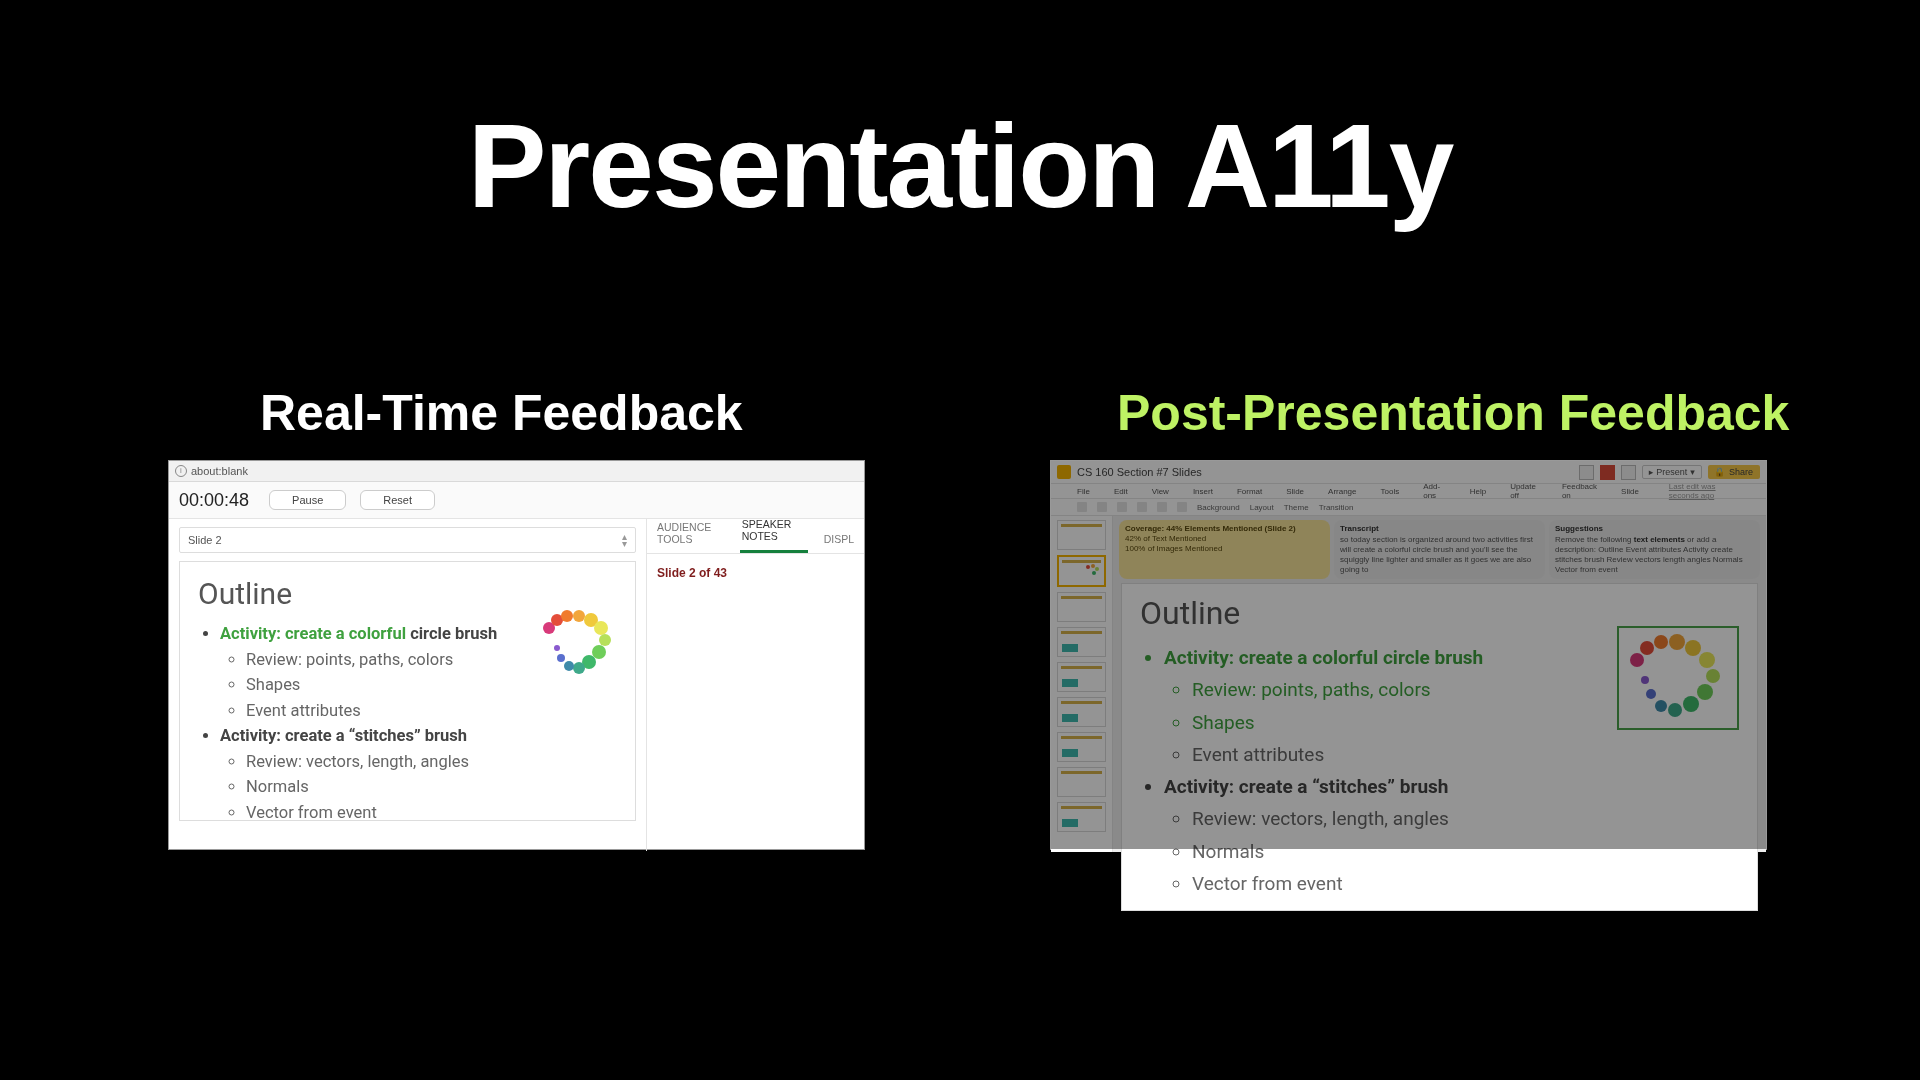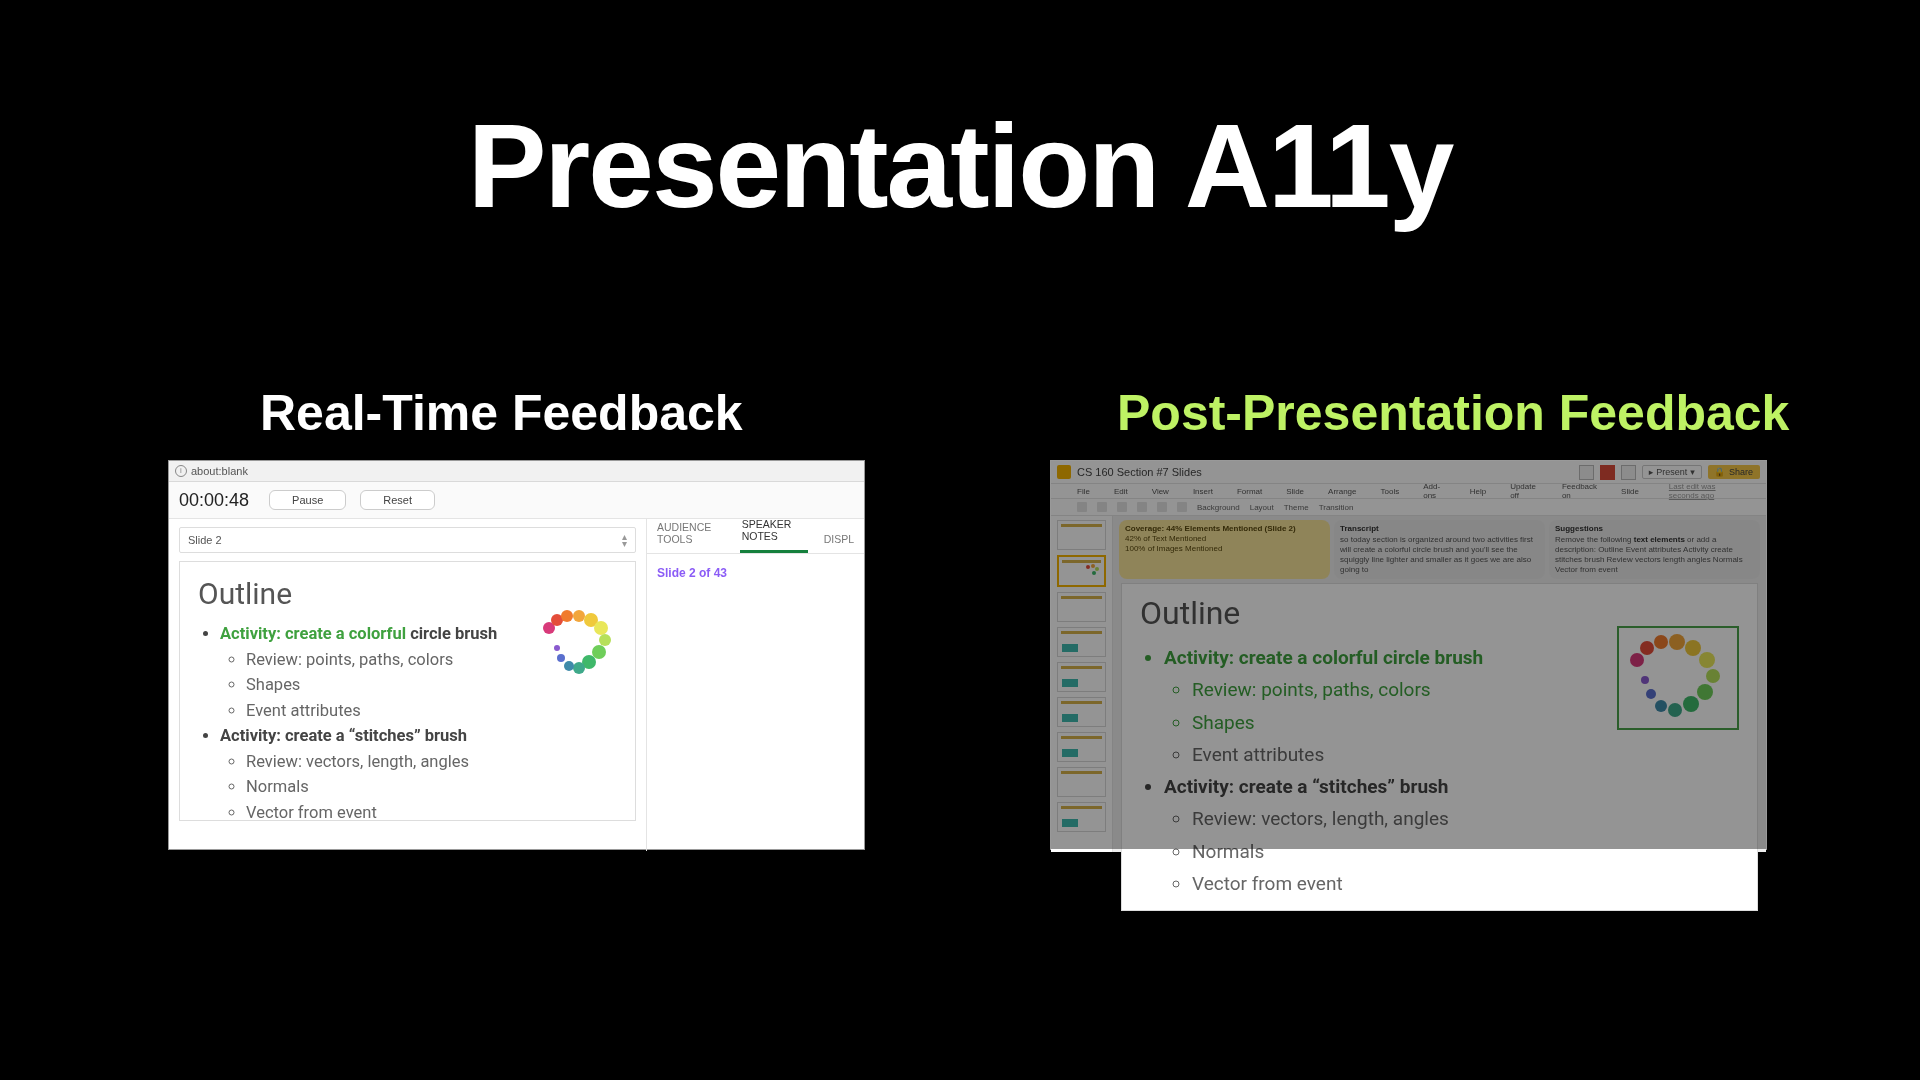--- a/index.html
+++ b/index.html
@@ -34,21 +34,21 @@
   .slide-canvas ul{margin:0;padding-left:22px}
   .slide-canvas li{font-size:16.5px;line-height:1.55;color:#555}
   .slide-canvas li.bold{font-weight:700;color:#444}
   .slide-canvas li .hl{color:#3fa13f;font-weight:700}
   .slide-canvas ul ul{list-style:circle;padding-left:26px}
   .slide-canvas ul ul li{font-weight:400;color:#666}
 
   .tabs{height:34px;border-bottom:1px solid #e4e4e4;display:flex;align-items:flex-end;font-size:10.5px;color:#777;padding:0 8px;gap:14px}
   .tabs .tab{padding:0 2px 8px 2px}
   .tabs .tab.active{color:#333;border-bottom:3px solid #15803d}
-  .notes-header{font-size:12px;color:#8b5cf6;font-weight:700;padding:12px 10px}
+  .notes-header{font-size:12px;color:#7f1d1d;font-weight:700;padding:12px 10px}
 
   
   .doodle{position:absolute;right:14px;top:44px;width:82px;height:78px}
 
   
   .panel.right{left:1050px;top:460px;width:715px;height:388px;background:#efefef}
   .dim{position:absolute;inset:0;background:rgba(0,0,0,0.42);pointer-events:none}
 
   .gs-top{height:22px;background:#fff;border-bottom:1px solid #e3e3e3;display:flex;align-items:center;padding:0 6px;gap:6px}
   .gs-logo{width:14px;height:14px;background:#f4b400;border-radius:2px}

